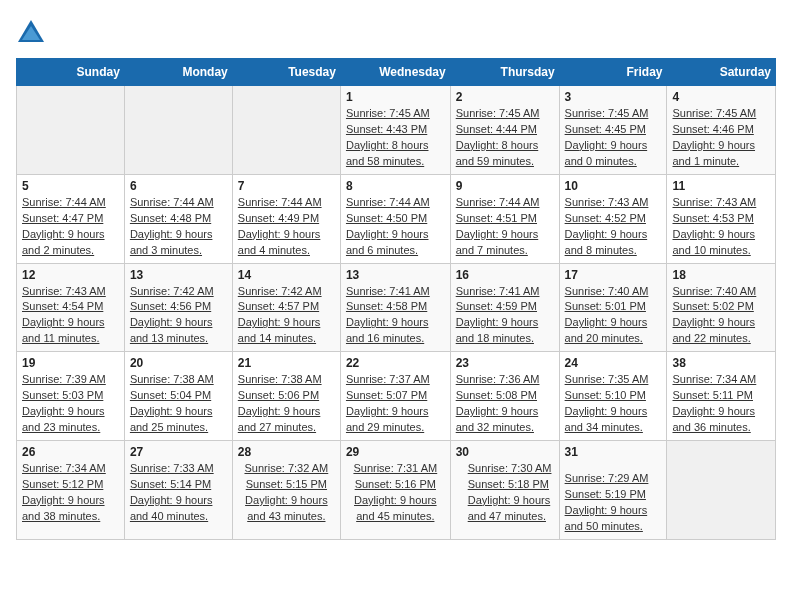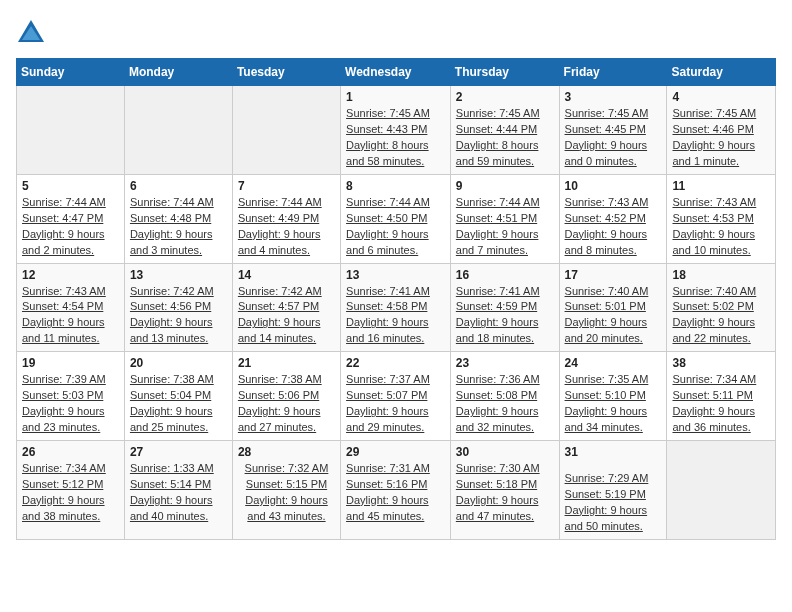--- a/index.html
+++ b/index.html
@@ -54,21 +54,21 @@
     }
     table {
       width: 100%;
       border-collapse: collapse;
       font-size: 11px;
     }
     thead tr th {
       background: #1a6aad;
       color: #fff;
       padding: 6px 4px;
-      text-align: left;
+      text-align: right;
       font-size: 12px;
       font-weight: bold;
       border: 1px solid #1a6aad;
       margin-left: 24px;
     }
     tbody tr td {
       border: 1px solid #ccc;
       vertical-align: top;
       padding: 4px 5px;
       height: 80px;
@@ -290,39 +290,39 @@
       </tr>
       <tr>
         <td>
           <div class="day-num">26</div>
           <div class="day-info" style="white-space: pre-line;">Sunrise: 7:34 AM
 Sunset: 5:12 PM
 Daylight: 9 hours and 38 minutes.</div>
         </td>
         <td>
           <div class="day-num">27</div>
-          <div class="day-info" style="white-space: pre-line;">Sunrise: 1:33 AM
+          <div class="day-info" style="white-space: pre-line;">Sunrise: 7:33 AM
 Sunset: 5:14 PM
 Daylight: 9 hours and 40 minutes.</div>
         </td>
         <td>
           <div class="day-num">28</div>
           <div class="day-info" style="white-space: pre-line; text-align: center;">Sunrise: 7:32 AM
 Sunset: 5:15 PM
 Daylight: 9 hours and 43 minutes.</div>
         </td>
         <td>
           <div class="day-num">29</div>
-          <div class="day-info" style="white-space: pre-line;">Sunrise: 7:31 AM
+          <div class="day-info" style="white-space: pre-line; text-align: center;">Sunrise: 7:31 AM
 Sunset: 5:16 PM
 Daylight: 9 hours and 45 minutes.</div>
         </td>
         <td>
           <div class="day-num">30</div>
-          <div class="day-info" style="white-space: pre-line;">Sunrise: 7:30 AM
+          <div class="day-info" style="white-space: pre-line; margin-left: 12px;">Sunrise: 7:30 AM
 Sunset: 5:18 PM
 Daylight: 9 hours and 47 minutes.</div>
         </td>
         <td>
           <div class="day-num">31</div>
           <div class="day-info" style="white-space: pre-line; margin-top: 12px;">Sunrise: 7:29 AM
 Sunset: 5:19 PM
 Daylight: 9 hours and 50 minutes.</div>
         </td>
         <td class="empty-cell"></td>

